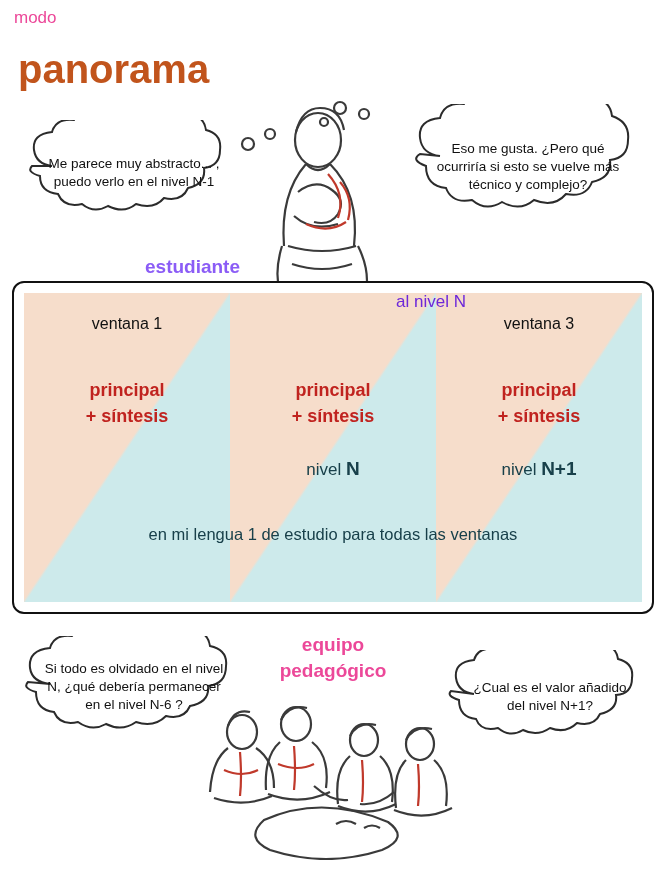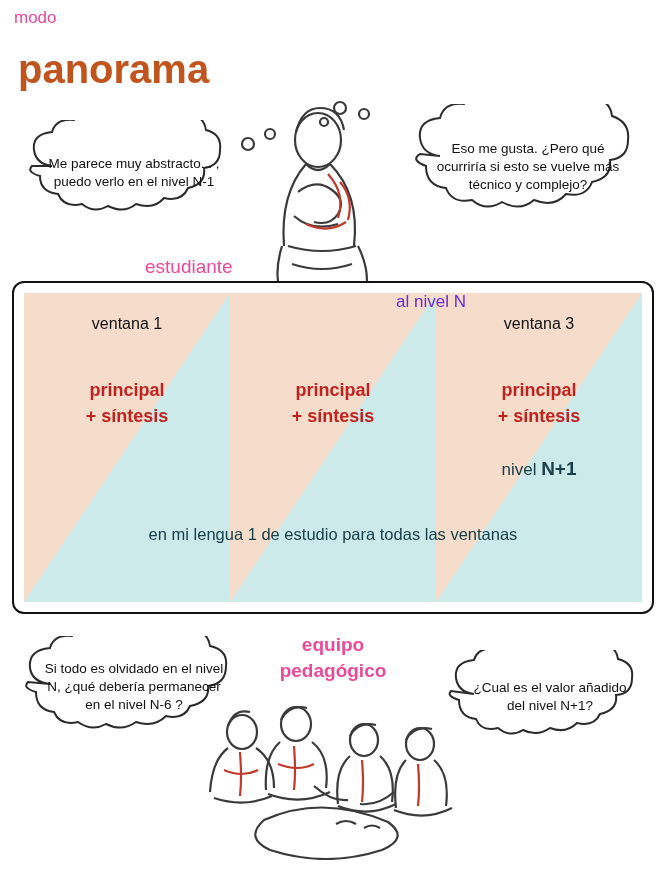--- a/index.html
+++ b/index.html
@@ -39,22 +39,22 @@
     color: #111;
     z-index: 4;
   }
   .bubble-svg { position: absolute; z-index: 3; }
 
   
   .label-student {
     position: absolute;
     left: 145px; top: 256px;
     font-size: 19px;
-    font-weight: normal;
-    color: #ec4899;
+    font-weight: bold;
+    color: #8b5cf6;
     z-index: 5;
   }
   .label-atnivel {
     position: absolute;
     left: 396px; top: 256px;
     font-size: 17px;
     color: #6d28d9;
     z-index: 5;
     margin-top: 36px;
   }
@@ -191,20 +191,23 @@
       <span>principal</span><br>
       <span>+ síntesis</span>
     </div>
   </div>
 
   <div class="window">
     <div class="win-main">
       <span>principal</span><br>
       <span>+ síntesis</span>
     </div>
+    <div class="win-level">
+      <span>nivel </span><b>N</b>
+    </div>
   </div>
 
   <div class="window">
     <div class="win-title">ventana 3</div>
     <div class="win-main">
       <span>principal</span><br>
       <span>+ síntesis</span>
     </div>
     <div class="win-level">
       <span>nivel </span><b>N+1</b>

